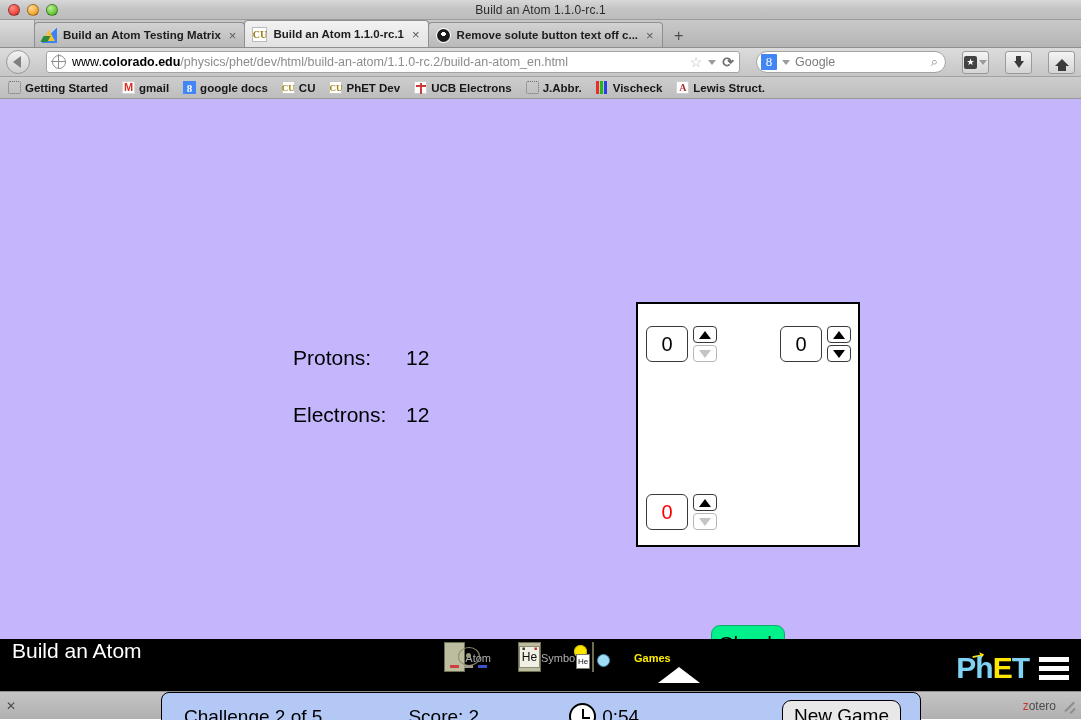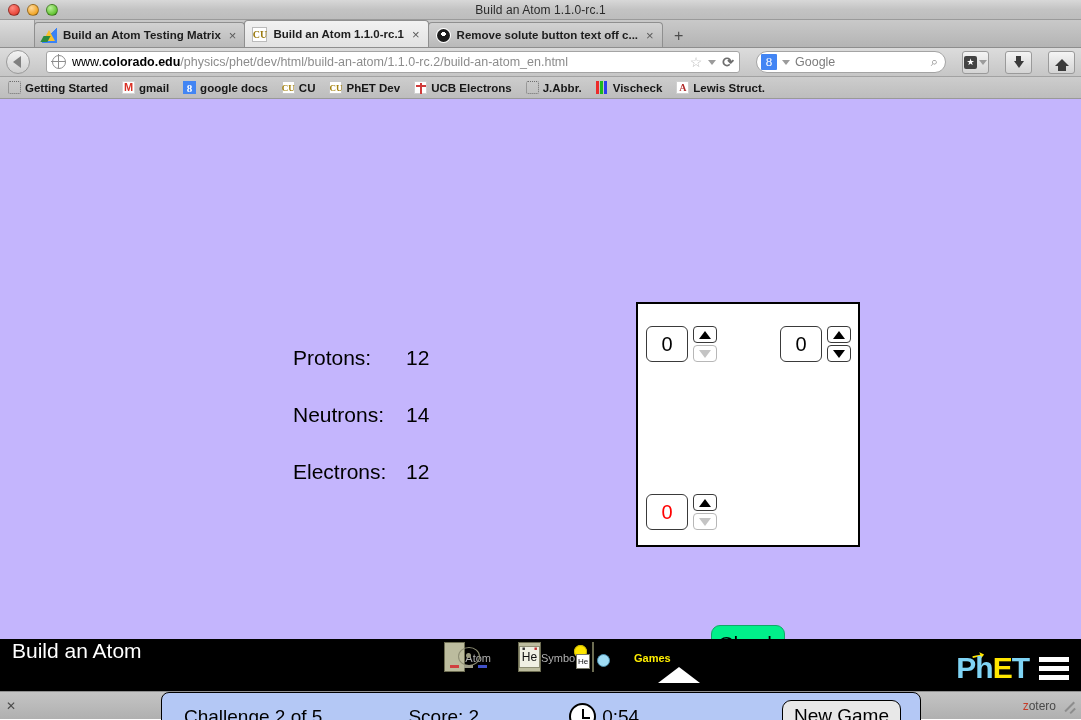--- a/index.html
+++ b/index.html
@@ -419,24 +419,20 @@
   </div>
 
   <div class="sim">
 
     <div class="readout">
       <div class="readout-row">
         <span class="readout-label">Protons:</span>
         <span class="readout-val">12</span>
       </div>
       <div class="readout-row">
-        <span class="readout-label">Neutrons:</span>
-        <span class="readout-val">14</span>
-      </div>
-      <div class="readout-row">
         <span class="readout-label">Electrons:</span>
         <span class="readout-val">12</span>
       </div>
     </div>
 
     <div class="atom-panel">
 
       <div class="spinner sp-tl">
         <div class="spin-field">0</div>
         <div class="spin-arrows">

